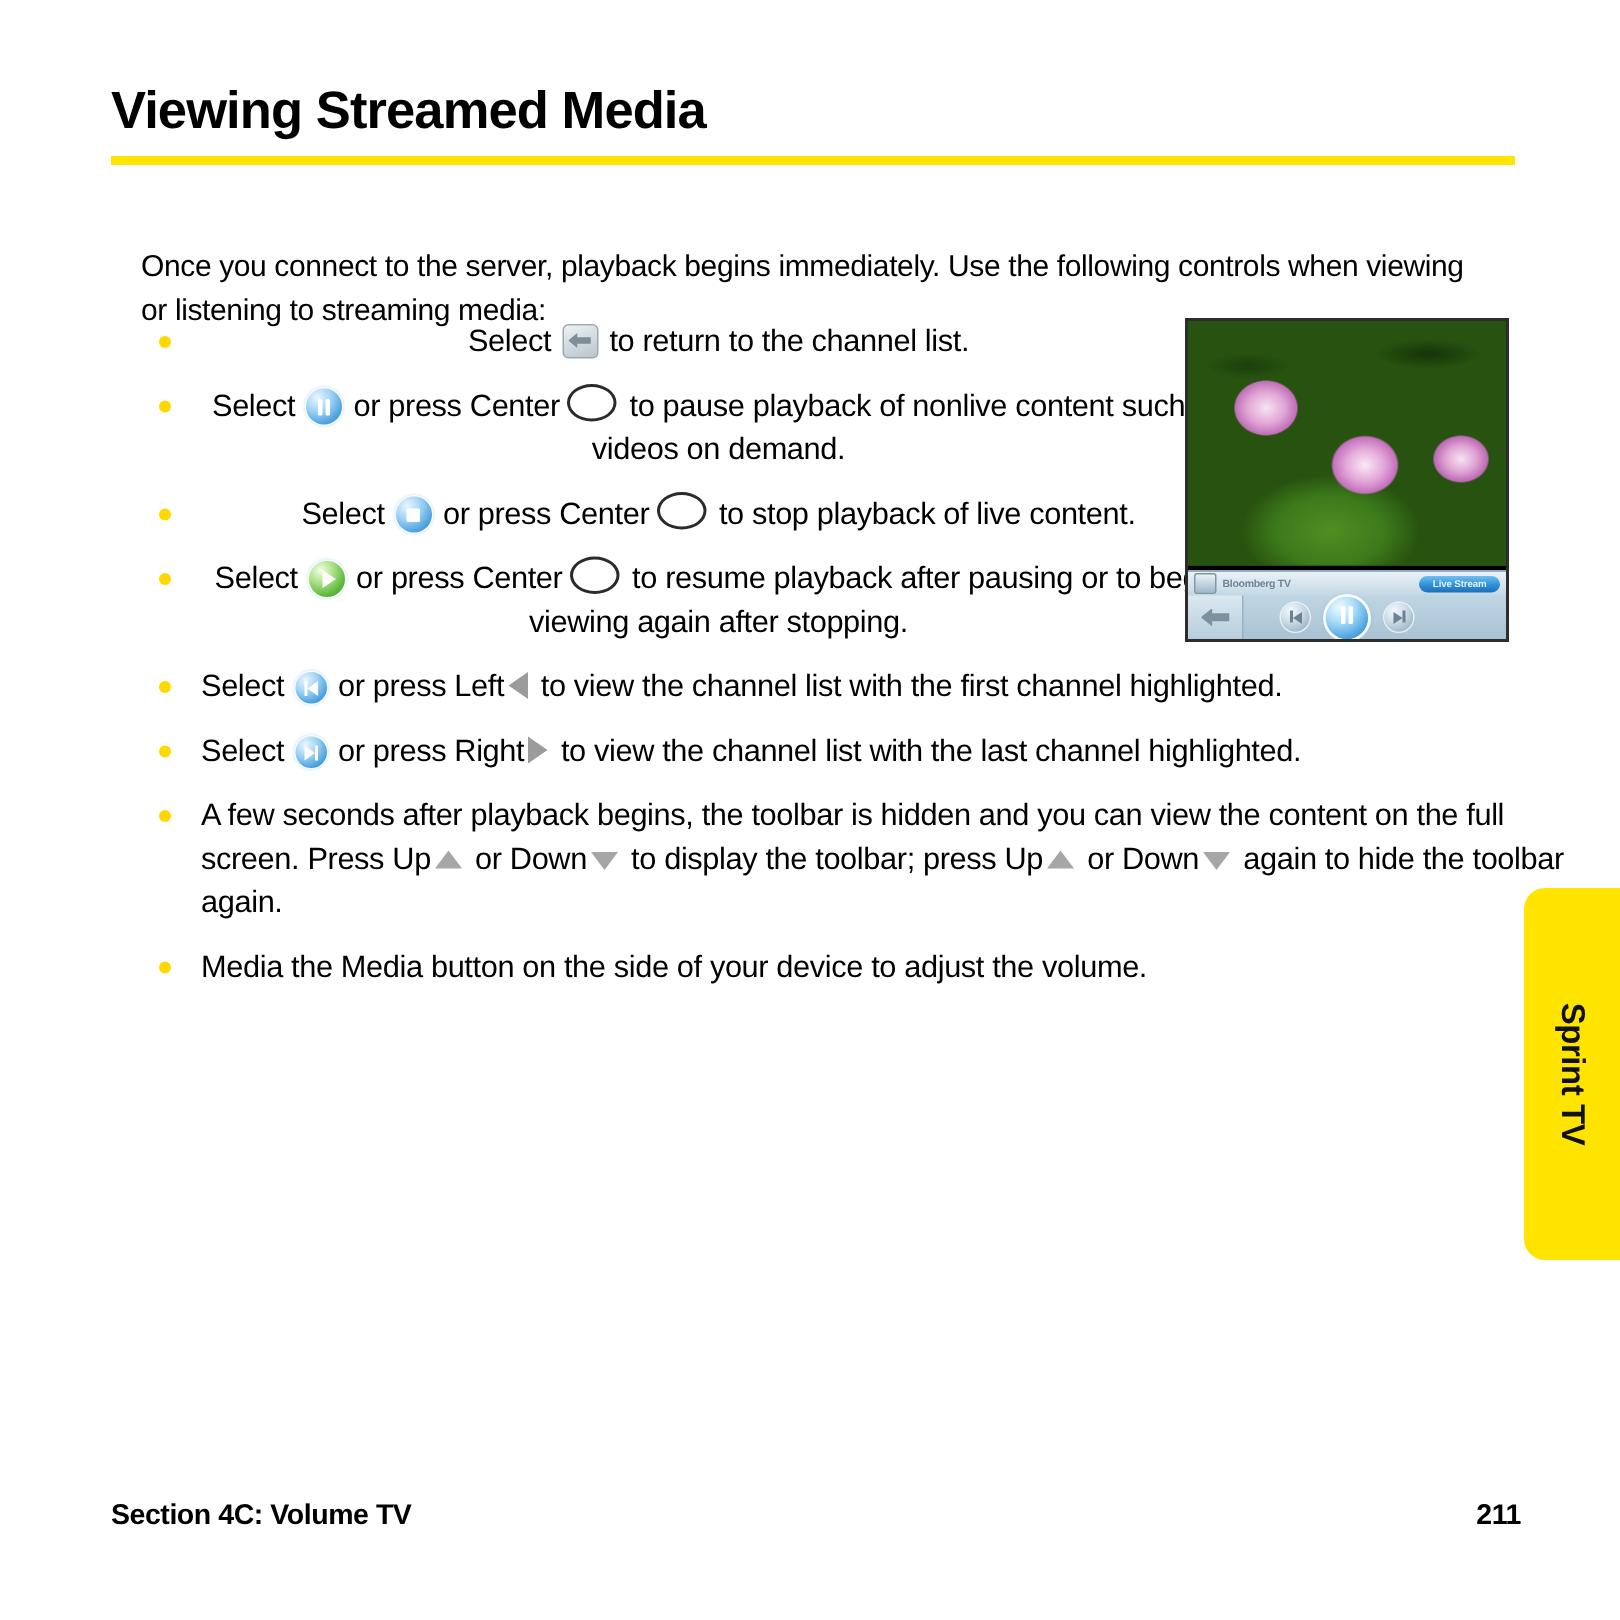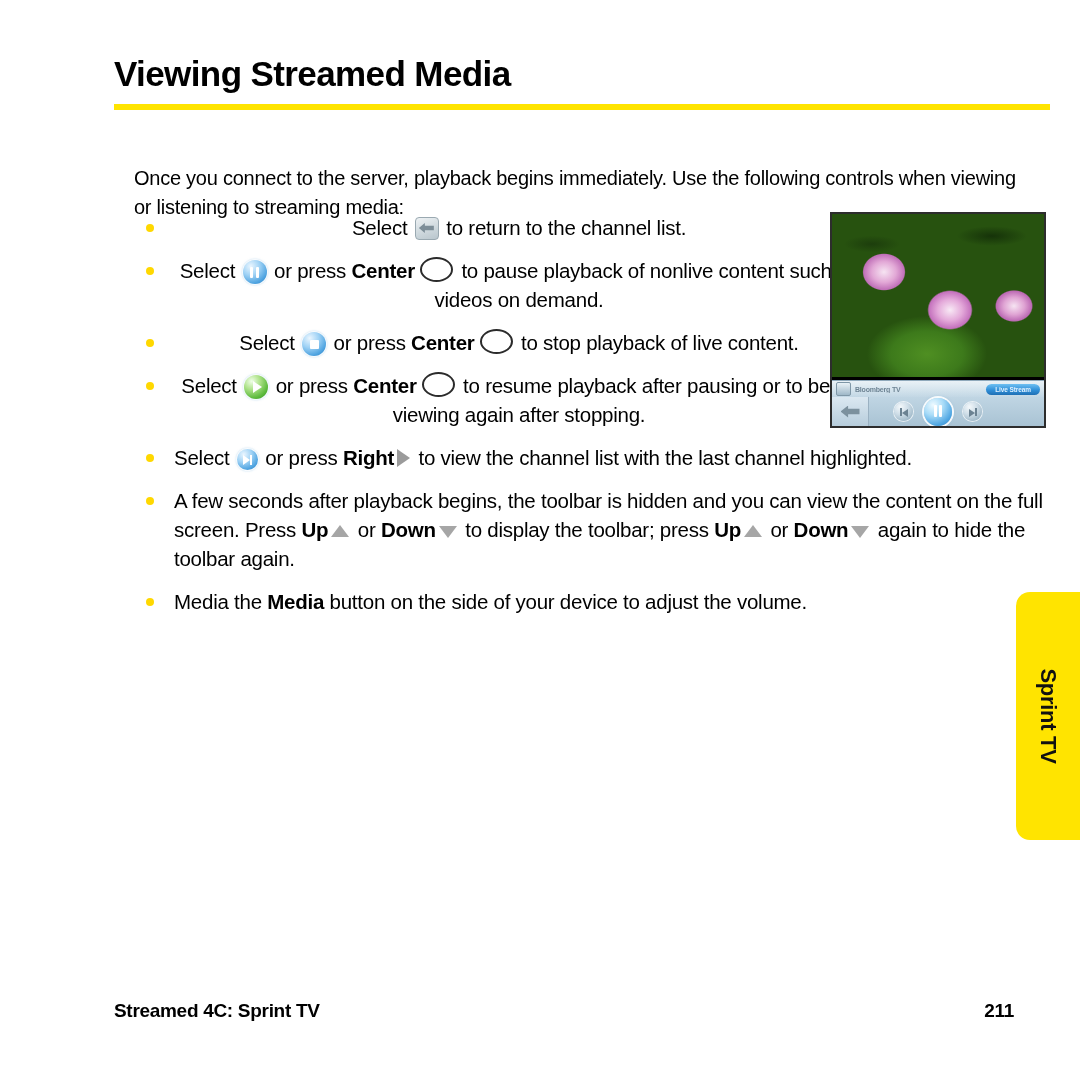--- a/index.html
+++ b/index.html
@@ -12,21 +12,20 @@
     background: #ffffff;
     font-family: "Liberation Sans", sans-serif;
     color: #000000;
     overflow: hidden;
     position: relative;
   }
 
   .page {
     position: absolute;
     inset: 0;
-    margin-left: 40px;
   }
 
   
   .title-block {
     position: absolute;
     left: 74px;
     top: 56px;
     width: 936px;
   }
   .page-title {
@@ -75,21 +74,21 @@
     left: 8px;
     top: 11px;
     width: 8px;
     height: 8px;
     border-radius: 50%;
     background: #ffd800;
   }
   .bullet.narrow { width: 690px; text-align: center; }
   .bullet.wide   { width: 912px; }
 
-  b, strong { font-weight: bold; }
+  b, strong { font-weight: normal; }
 
   
   .ico {
     display: inline-block;
     vertical-align: -5px;
     margin: 0 2px;
   }
 
   
   .ico-back {
@@ -391,20 +390,27 @@
           </span></span><span> or press </span><b>Center</b><span class="ico ico-center"></span><span> to stop playback of live content.</span>
     </div>
 
     <div class="bullet narrow">
       <span class="dot"></span>
       <span>Select </span><span class="ico ico-round green"><span class="glyph g-play">
             <i></i>
           </span></span><span> or press </span><b>Center</b><span class="ico ico-center"></span><span> to resume playback after pausing or to begin viewing again after stopping.</span>
     </div>
 
+    <div class="bullet wide">
+      <span class="dot"></span>
+      <span>Select </span><span class="ico ico-round sm"><span class="glyph g-prev">
+            <b></b>
+            <i></i>
+          </span></span><span> or press </span><b>Left</b><span class="tri tri-left"></span><span> to view the channel list with the first channel highlighted.</span>
+    </div>
 
     <div class="bullet wide">
       <span class="dot"></span>
       <span>Select </span><span class="ico ico-round sm"><span class="glyph g-next">
             <i></i>
             <b></b>
           </span></span><span> or press </span><b>Right</b><span class="tri tri-right"></span><span> to view the channel list with the last channel highlighted.</span>
     </div>
 
     <div class="bullet wide">
@@ -444,17 +450,17 @@
         </div>
       </div>
     </div>
   </div>
 
   <div class="side-tab">
     <span class="side-tab-label">Sprint TV</span>
   </div>
 
   <div class="footer">
-    <span>Streamed 4C: Sprint TV</span>
+    <span>Section 4C: Volume TV</span>
     <span>211</span>
   </div>
 
 </div>
 
 </body></html>

